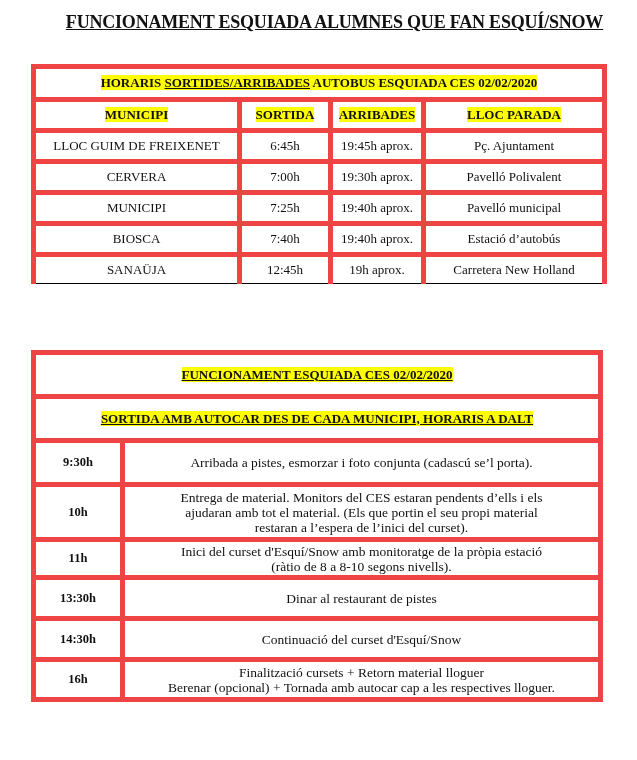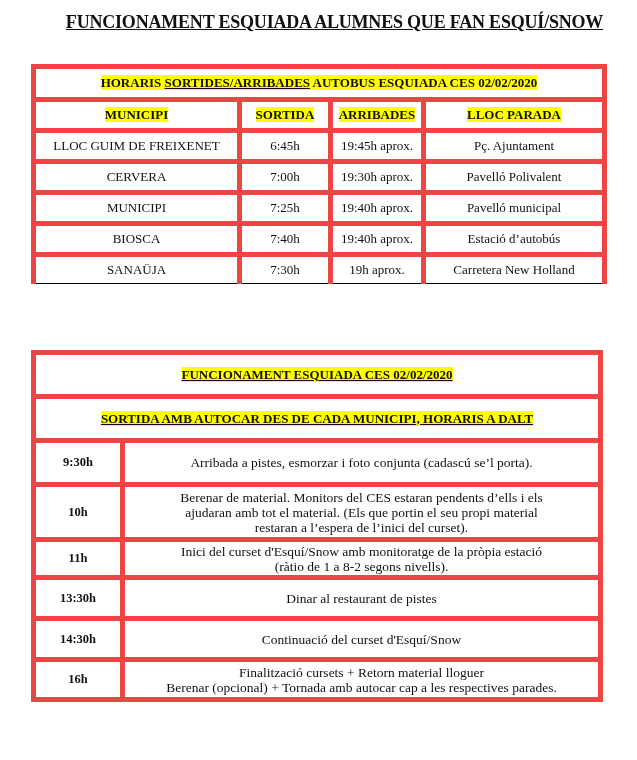--- a/index.html
+++ b/index.html
@@ -74,21 +74,21 @@
     <td>Pavelló municipal</td>
   </tr>
   <tr class="data-row">
     <td>BIOSCA</td>
     <td>7:40h</td>
     <td>19:40h aprox.</td>
     <td>Estació d’autobús</td>
   </tr>
   <tr class="data-row last">
     <td>SANAÜJA</td>
-    <td>7:30h</td>
+    <td>12:45h</td>
     <td>19h aprox.</td>
     <td>Carretera New Holland</td>
   </tr>
 </tbody>
   </table>
 
 <table id="plan-table">
   <colgroup>
     <col style="width:89px">
       <col style="width:478px">
@@ -102,45 +102,45 @@
   </tr>
   <tr style="height:44px">
     <td class="hora">9:30h</td>
     <td class="desc">
       <div>Arribada a pistes, esmorzar i foto conjunta (cadascú se’l porta).</div>
     </td>
   </tr>
   <tr style="height:55px">
     <td class="hora">10h</td>
     <td class="desc">
-      <div>Berenar de material. Monitors del CES estaran pendents d’ells i els</div>
+      <div>Entrega de material. Monitors del CES estaran pendents d’ells i els</div>
       <div>ajudaran amb tot el material. (Els que portin el seu propi material</div>
       <div>restaran a l’espera de l’inici del curset).</div>
     </td>
   </tr>
   <tr style="height:38px">
     <td class="hora">11h</td>
     <td class="desc">
       <div>Inici del curset d'Esquí/Snow amb monitoratge de la pròpia estació</div>
-      <div>(ràtio de 1 a 8-2 segons nivells).</div>
+      <div>(ràtio de 8 a 8-10 segons nivells).</div>
     </td>
   </tr>
   <tr style="height:41px">
     <td class="hora">13:30h</td>
     <td class="desc">
       <div>Dinar al restaurant de pistes</div>
     </td>
   </tr>
   <tr style="height:41px">
     <td class="hora">14:30h</td>
     <td class="desc">
       <div>Continuació del curset d'Esquí/Snow</div>
     </td>
   </tr>
   <tr style="height:40px">
     <td class="hora">16h</td>
     <td class="desc">
       <div>Finalització cursets + Retorn material lloguer</div>
-      <div>Berenar (opcional) + Tornada amb autocar cap a les respectives parades.</div>
+      <div>Berenar (opcional) + Tornada amb autocar cap a les respectives lloguer.</div>
     </td>
   </tr>
 </tbody>
   </table>
 
 </body></html>

